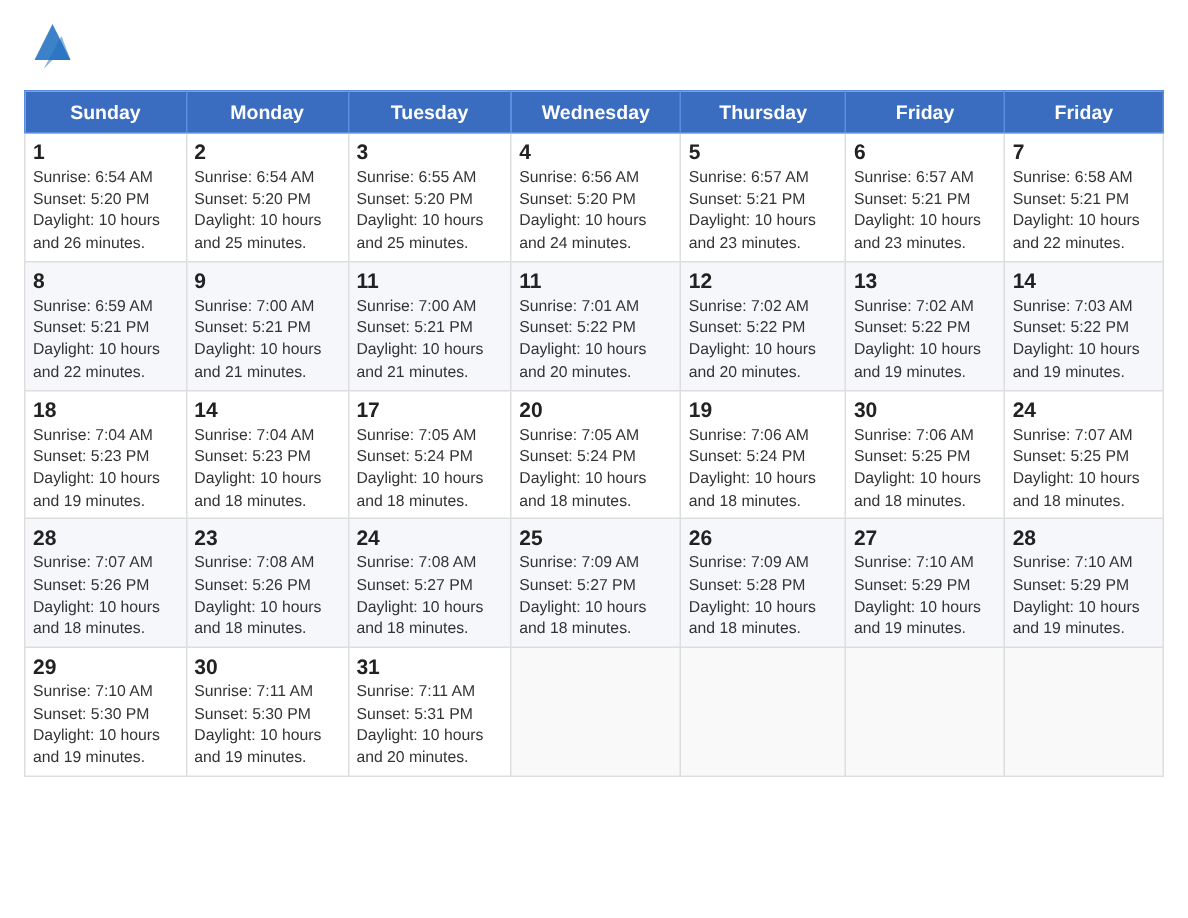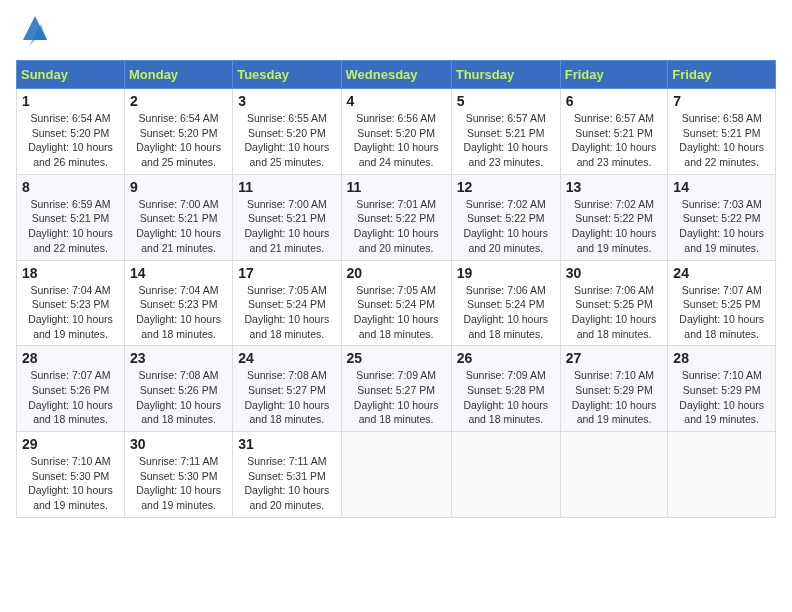--- a/index.html
+++ b/index.html
@@ -32,25 +32,25 @@
       font-size: 15px;
       color: #444;
     }
     .calendar {
       width: 100%;
       border-collapse: collapse;
       border: 1px solid #ccc;
     }
     .calendar th {
       background-color: #3a6cbf;
-      color: #bef264;
+      color: #ffffff;
       font-size: 13px;
       font-weight: bold;
-      padding: 6px 4px;
-      text-align: left;
+      padding: 6px 20px;
+      text-align: center;
       border: 1px solid #5a8cdf;
     }
     .calendar td {
       vertical-align: top;
       padding: 4px 5px;
       font-size: 10.5px;
       color: #333;
       border: 1px solid #ddd;
       width: 113px;
       min-height: 80px;
@@ -63,21 +63,20 @@
       font-size: 14px;
       font-weight: bold;
       color: #222;
       display: block;
       margin-bottom: 2px;
     }
     .cell-content {
       font-size: 10.5px;
       line-height: 1.4;
       color: #333;
-      text-align: center;
     }
     .empty-cell {
       background: #f9f9f9 !important;
     }
   </style>
 </head>
 <body>
 
 <div class="header">
   <div class="logo">

